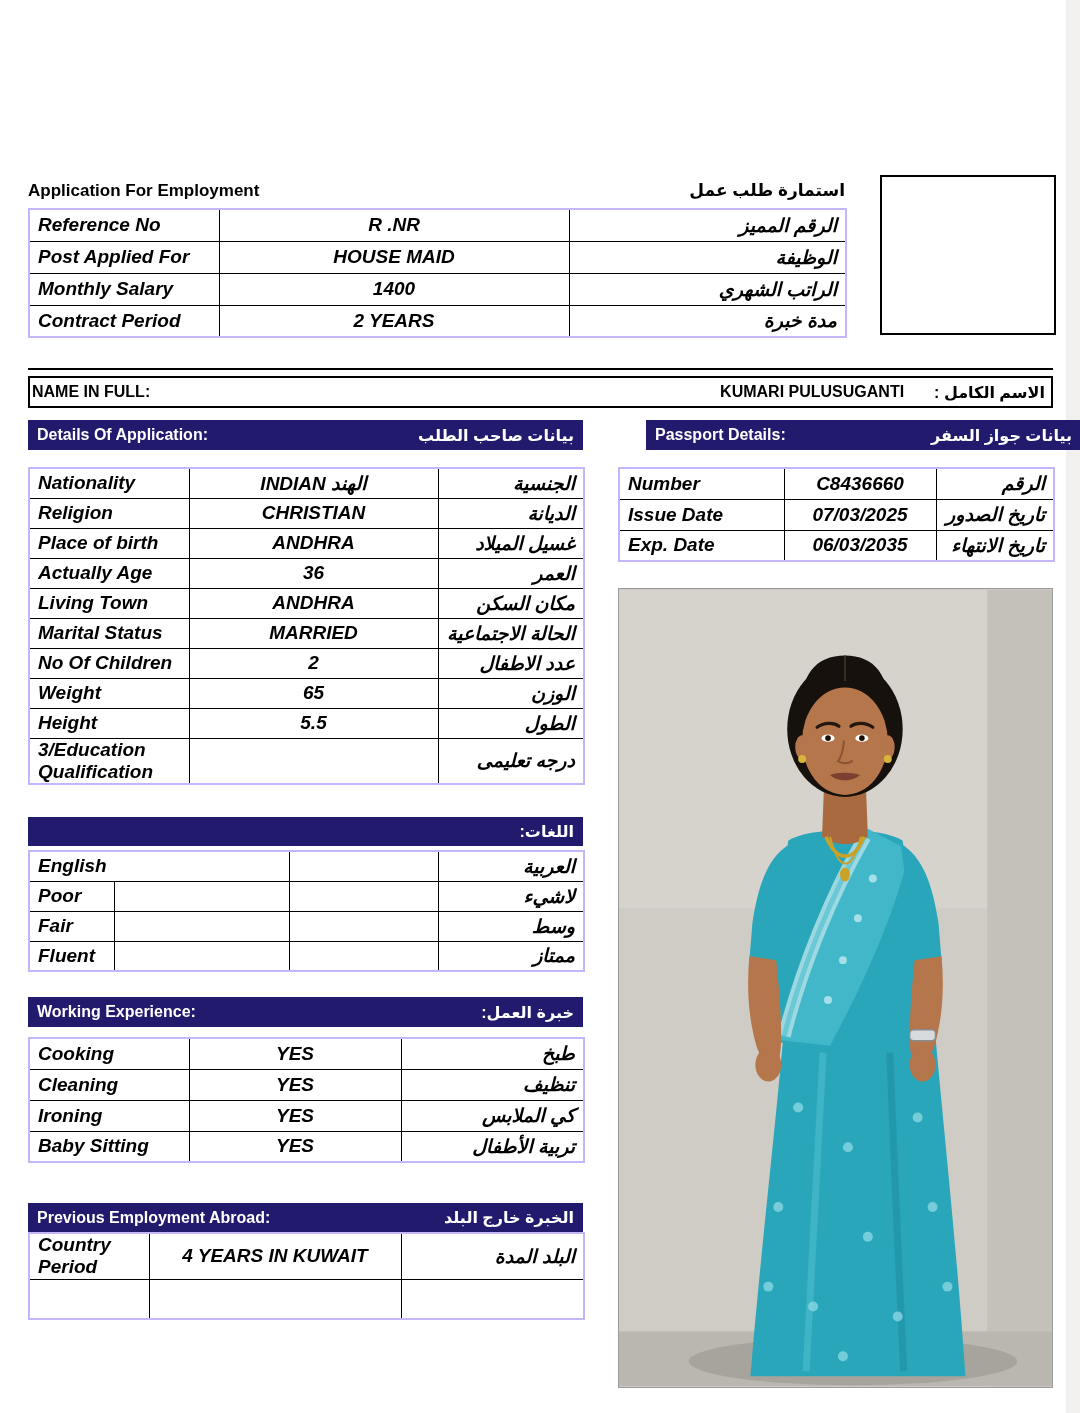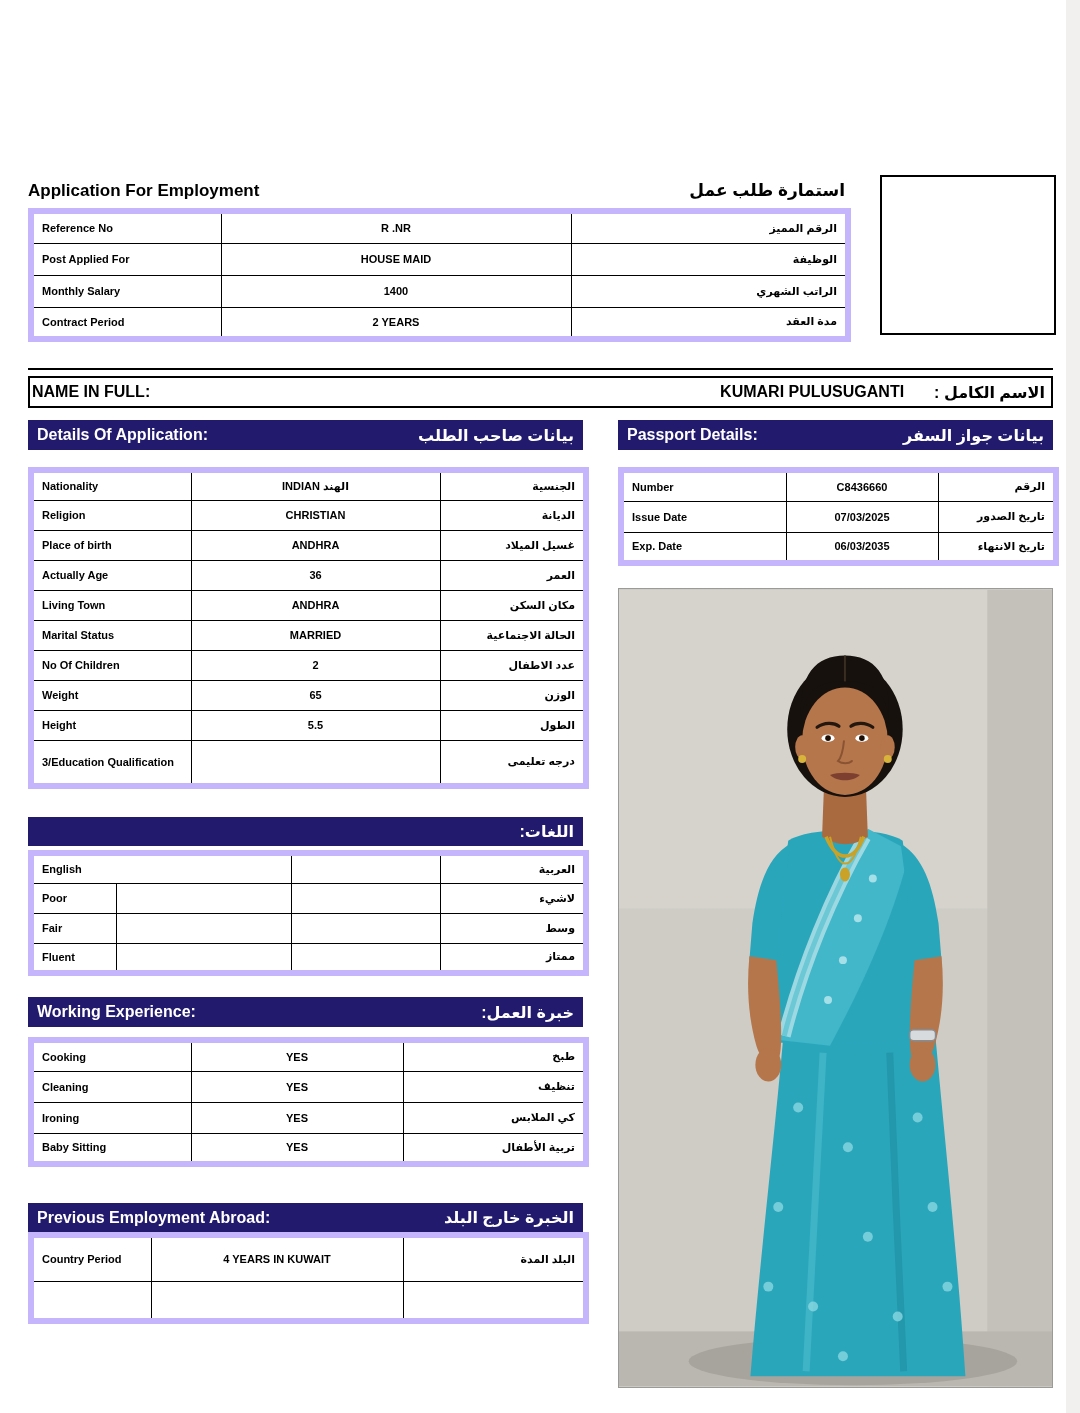--- a/index.html
+++ b/index.html
@@ -15,21 +15,21 @@
   .ar { direction:rtl; }
 
   
   .top-title {
     position:absolute; left:28px; top:180px; width:817px;
     display:flex; justify-content:space-between; align-items:baseline;
     font-weight:700; font-size:17px;
   }
 
   
-  table.form-table { border-collapse:collapse; position:absolute; font-size:11px; font-weight:700; table-layout:fixed; background:#fff; border:6px solid #c4b5fd; }
+  table.form-table { border-collapse:collapse; position:absolute; font-size:19px; font-weight:700; table-layout:fixed; background:#fff; border:2px solid #c4b5fd;font-style:italic; }
   table.form-table td { border:1.4px solid #000; padding:0 8px; vertical-align:middle; overflow:hidden; }
   td.lbl { text-align:left; }
   td.val { text-align:center; }
   td.arc { text-align:right; direction:rtl; padding-right:10px; }
 
   .top-table { left:28px; top:208px; width:817px; }
   .top-table td { height:32px; }
 
   .photo-box { position:absolute; left:880px; top:175px; width:176px; height:160px; border:2px solid #000; background:#fff; }
 
@@ -61,21 +61,21 @@
 
   .exp-bar { top:997px; }
   .exp-table { left:28px; top:1037px; width:555px; }
   .exp-table td { height:31px; }
 
   .prev-bar { top:1203px; height:29px; }
   .prev-table { left:28px; top:1232px; width:555px; }
   .prev-table tr.r1 td { height:46px; }
   .prev-table tr.r2 td { height:40px; }
 
-  .passport-bar { top:420px; }
+  .passport-bar { top:420px;margin-left:28px; }
   .passport-table { left:618px; top:467px; width:435px; }
   .passport-table td { height:31px; }
 
   .photo-frame {
     position:absolute; left:618px; top:588px; width:435px; height:800px;
     border:1px solid #9a9a98; background:#cfccc6; overflow:hidden;
   }
   .photo-frame svg { display:block; width:100%; height:100%; }
 </style>
 </head>
@@ -107,21 +107,21 @@
       <td class="arc">الوظيفة</td>
     </tr>
     <tr>
       <td class="lbl">Monthly Salary</td>
       <td class="val">1400</td>
       <td class="arc">الراتب الشهري</td>
     </tr>
     <tr>
       <td class="lbl">Contract Period</td>
       <td class="val">2 YEARS</td>
-      <td class="arc">مدة العقد</td>
+      <td class="arc">مدة خبرة</td>
     </tr>
   </tbody>
     </table>
 
   <div class="photo-box"></div>
 
   <div class="hr-line"></div>
 
   <div class="name-box">
     <span>NAME IN FULL:</span>

